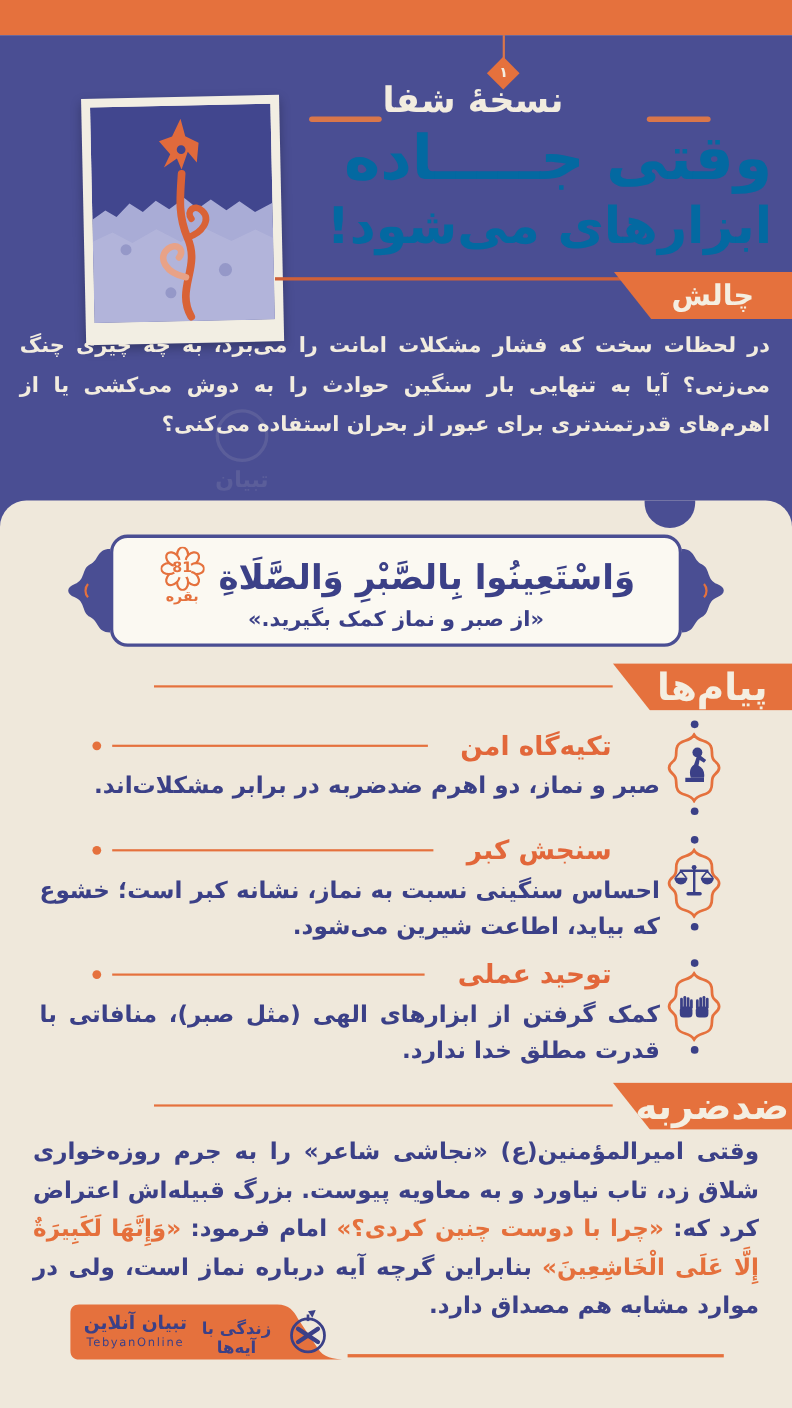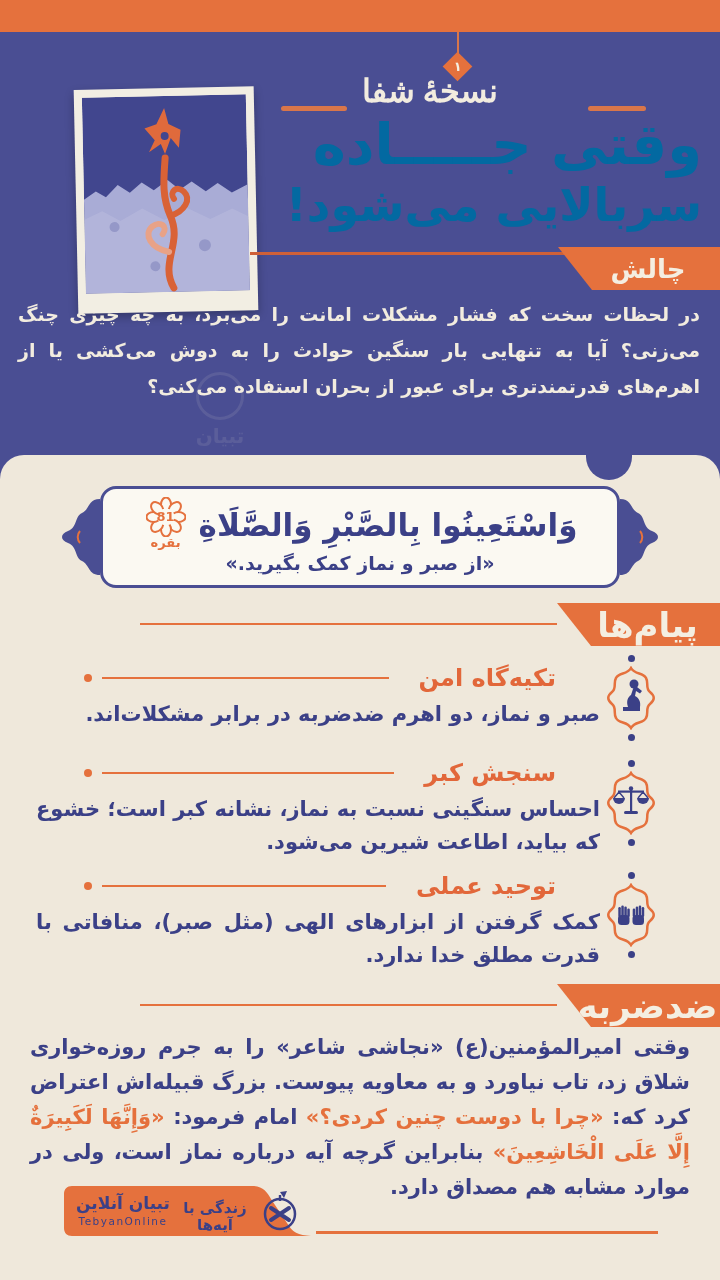--- a/index.html
+++ b/index.html
@@ -12,21 +12,21 @@
   .top-band{position:absolute;left:0;top:0;width:720px;height:32px;background:#e5713d;}
   .blue-header{position:absolute;left:0;top:32px;width:720px;height:448px;background:#4a4e93;}
   .pendant-line{position:absolute;left:457px;top:32px;width:2px;height:24px;background:#d9764a;}
   .pendant-diamond{
     position:absolute;left:447px;top:56px;width:21px;height:21px;background:#e5713d;
     transform:rotate(45deg);display:flex;align-items:center;justify-content:center;
   }
   .pendant-num{transform:rotate(-45deg);color:#f4eee1;font-size:13px;font-weight:bold;}
   .logo{
     position:absolute;left:280px;top:72px;width:300px;text-align:center;
-    color:#f2ecdf;font-size:32px;font-weight:bold;direction:rtl;letter-spacing:1px;font-family:Liberation Serif, serif;
+    color:#f2ecdf;font-size:32px;font-weight:bold;direction:rtl;letter-spacing:1px;
   }
   .dash{position:absolute;top:106px;height:5px;background:#d9764a;border-radius:3px;}
   .dash-left{left:281px;width:66px;}
   .dash-right{left:588px;width:58px;}
   .polaroid{
     position:absolute;left:76px;top:88px;width:180px;height:224px;background:#f2eee3;
     transform:rotate(-1.2deg);box-shadow:0 4px 10px rgba(0,0,0,.28);
     padding:0;box-sizing:border-box;
   }
   .polaroid svg{position:absolute;left:8px;top:8px;}
@@ -149,21 +149,21 @@
       <circle cx="70" cy="170" r="5" fill="#9598c8"></circle>
       <path d="M88,192 C74,166 98,148 86,120 C78,100 80,84 82,62" fill="none" stroke="#d96236" stroke-width="7" stroke-linecap="round"></path>
       <path d="M86,120 C100,116 108,104 100,96 C93,89 85,96 90,103" fill="none" stroke="#d96236" stroke-width="6" stroke-linecap="round"></path>
       <path d="M84,156 C66,152 58,138 68,130 C76,124 84,131 78,138" fill="none" stroke="#e8a287" stroke-width="6" stroke-linecap="round"></path>
       <path d="M82,58 L88,42 L96,52 L98,34 L86,28 L82,12 L74,28 L62,32 L72,44 L66,56 L78,48 Z" fill="#e06a3c"></path>
       <circle cx="82" cy="40" r="4" fill="#41468e"></circle>
     </svg>
   </div>
 
   <div class="title title-1">وقتی جـــــاده</div>
-  <div class="title title-2">سربالایی می‌شود!</div>
+  <div class="title title-2">ابزارهای می‌شود!</div>
 
   <div class="challenge-line"></div>
   <div class="badge challenge-badge">
     <span>چالش</span>
   </div>
 
   <p class="challenge-text">در لحظات سخت که فشار مشکلات امانت را می‌برد، به چه چیزی چنگ می‌زنی؟ آیا به تنهایی بار سنگین حوادث را به دوش می‌کشی یا از اهرم‌های قدرتمندتری برای عبور از بحران استفاده می‌کنی؟</p>
 
   <div class="watermark">
     <div class="wm-circle"></div>

